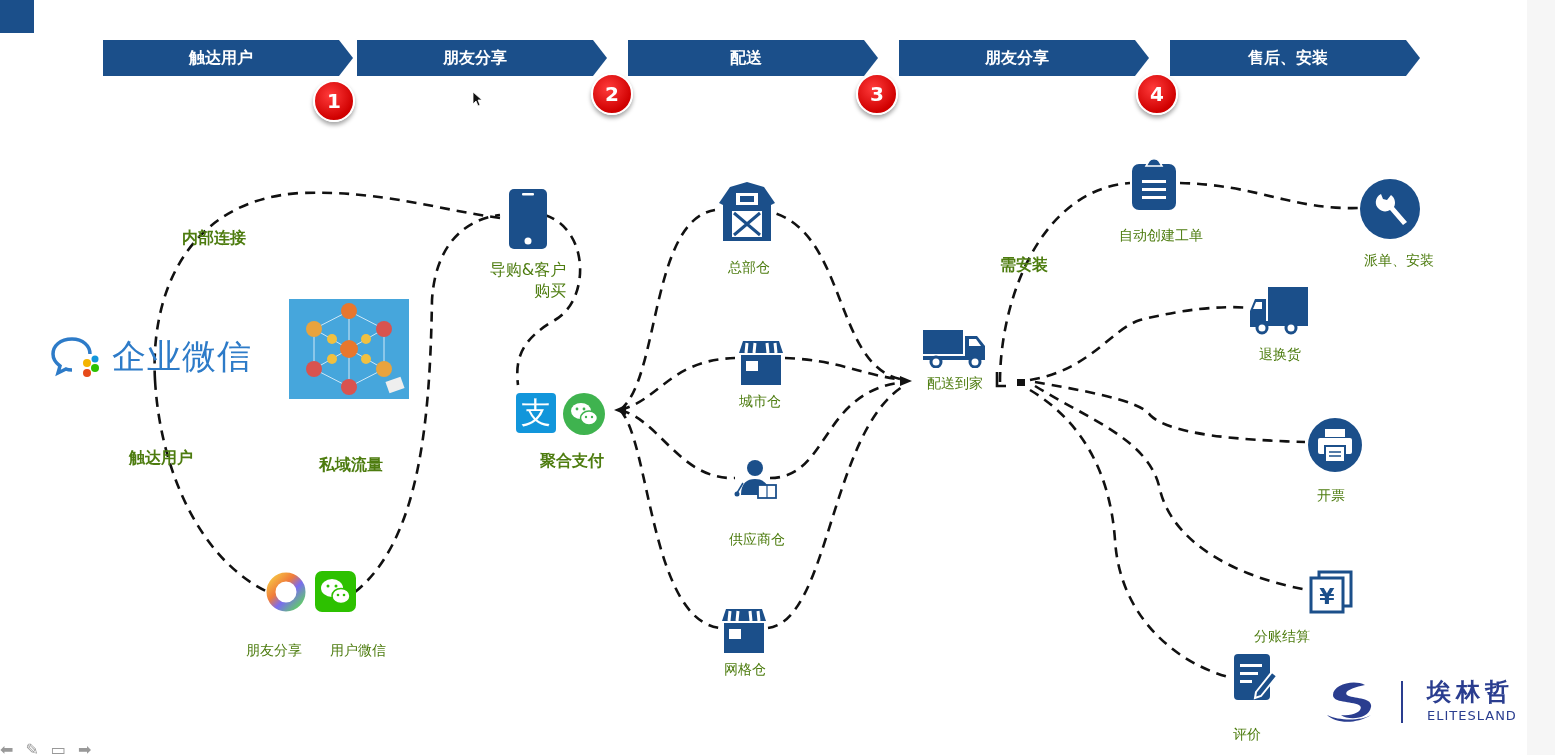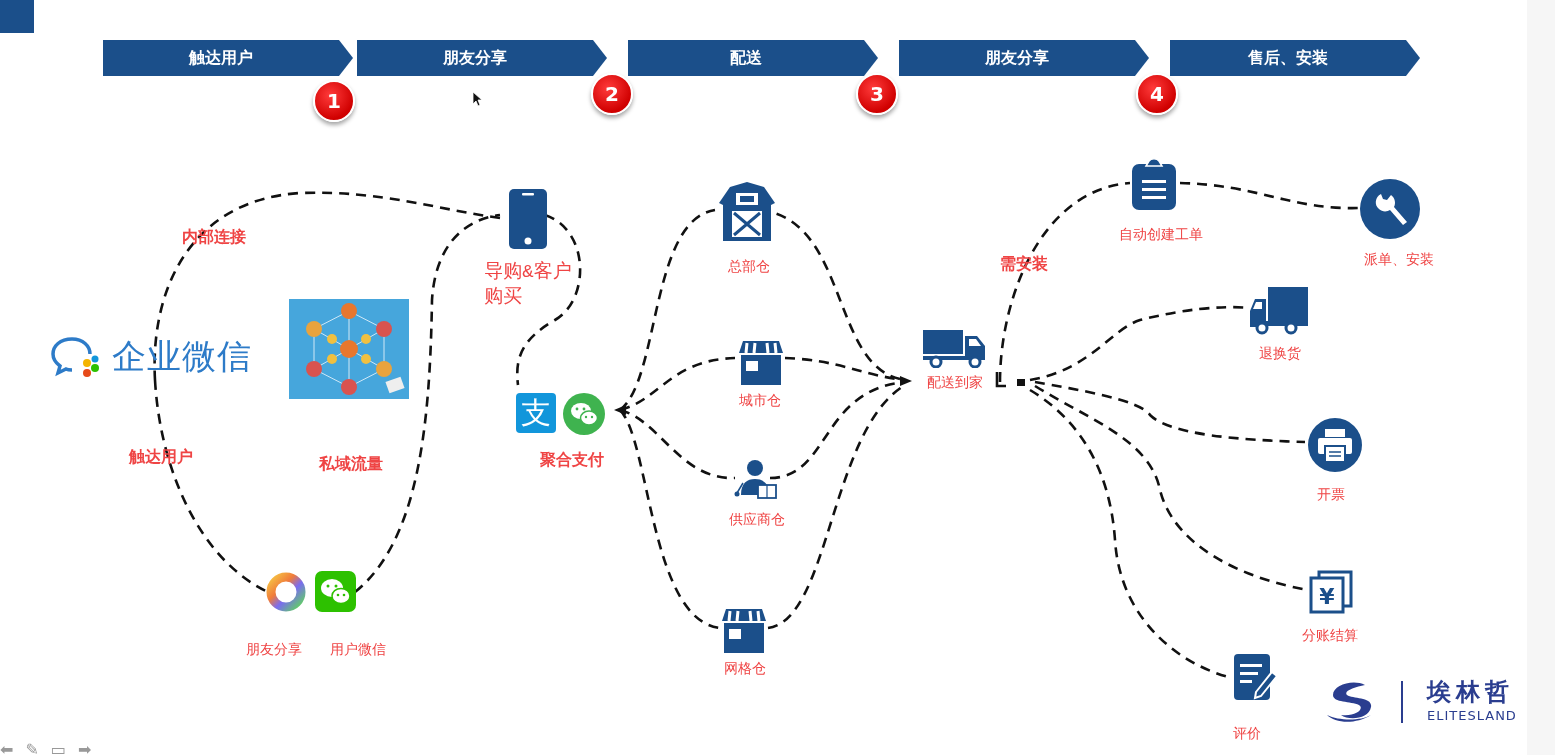--- a/index.html
+++ b/index.html
@@ -10,21 +10,21 @@
   .stage { position:absolute; top:40px; height:36px; background:#1b4f8a; color:#fff;
            font-weight:bold; font-size:16px; display:flex; align-items:center; justify-content:center;
            clip-path:polygon(0 0, calc(100% - 14px) 0, 100% 50%, calc(100% - 14px) 100%, 0 100%);
            filter:drop-shadow(0 3px 2px rgba(0,0,0,0.35)); }
   .stage span { padding-right:14px; }
   .step { position:absolute; width:42px; height:42px; border-radius:50%;
           background:radial-gradient(circle at 40% 35%, #ff3b3b, #d00000 70%);
           color:#fff; font-weight:bold; font-size:20px; display:flex; align-items:center; justify-content:center;
           box-shadow:0 3px 4px rgba(0,0,0,0.35); border:2px solid #fff; box-sizing:border-box; }
   svg.lines { position:absolute; left:0; top:0; }
-  .lbl { position:absolute; font-size:14px; color:#ef4444; white-space:nowrap; transform:translateX(-50%); text-align:left; line-height:1.3;font-family:Liberation Mono, monospace; }
+  .lbl { position:absolute; font-size:14px; color:#4d7c0f; white-space:nowrap; transform:translateX(-50%); text-align:right; line-height:1.3; }
   .bold { font-weight:bold; font-size:16px; }
   .node { position:absolute; }
   .wx-logo { position:absolute; left:50px; top:334px; display:flex; align-items:center; gap:6px; }
   .wx-text { font-size:34px; color:#2d7bc8; letter-spacing:1px; }
   .private-img { position:absolute; left:289px; top:299px; width:120px; height:100px; background:#46a6dc; overflow:hidden; }
   .brand { position:absolute; left:1325px; top:680px; display:flex; align-items:center;gap:16px; }
   .brand .sep { width:2px; height:42px; background:#2a3d8f; margin:0 8px; }
   .brand .cn { font-size:24px; color:#2a3d8f; font-weight:bold; letter-spacing:5px; line-height:1; }
   .brand .en { font-size:13px; color:#2a3d8f; letter-spacing:1px; margin-top:4px; }
   .toolbar { position:absolute; left:0; top:740px; display:flex; gap:12px; color:#999; font-size:16px; }
@@ -151,21 +151,21 @@
     <circle cx="29" cy="24" r="1.3" fill="#2dc100"></circle>
 </svg>
 <div class="lbl" style="left:274px;top:641px">朋友分享</div>
 <div class="lbl" style="left:358px;top:641px">用户微信</div>
 
 <svg class="node" style="left:508px;top:188px" width="40" height="62" viewBox="0 0 40 62">
   <rect x="1" y="1" width="38" height="60" rx="5" fill="#1b4f8a"></rect>
   <rect x="14" y="5" width="12" height="2.5" rx="1" fill="#fff"></rect>
     <circle cx="20" cy="53" r="3.5" fill="#fff"></circle>
 </svg>
-<div class="lbl" style="left:528px;top:260px;white-space:pre;font-size:19px">导购&amp;客户
+<div class="lbl" style="left:528px;top:260px;white-space:pre;font-size:16px">导购&amp;客户
 购买</div>
 <div class="node" style="left:516px;top:393px;width:40px;height:40px;background:#1296db;border-radius:4px;color:#fff;font-size:30px;display:flex;align-items:center;justify-content:center">支</div>
 <svg class="node" style="left:562px;top:392px" width="44" height="44" viewBox="0 0 44 44">
   <circle cx="22" cy="22" r="21" fill="#3fb34f"></circle>
   <ellipse cx="19" cy="19" rx="10" ry="8" fill="#fff"></ellipse>
     <ellipse cx="27" cy="26" rx="8.5" ry="7" fill="#fff" stroke="#3fb34f" stroke-width="1.5"></ellipse>
   <circle cx="15" cy="17" r="1.4" fill="#3fb34f"></circle>
     <circle cx="22" cy="17" r="1.4" fill="#3fb34f"></circle>
   <circle cx="24" cy="25" r="1.2" fill="#3fb34f"></circle>
     <circle cx="30" cy="25" r="1.2" fill="#3fb34f"></circle>
@@ -190,21 +190,21 @@
 <div class="lbl" style="left:760px;top:392px">城市仓</div>
 
 <svg class="node" style="left:733px;top:459px" width="46" height="42" viewBox="0 0 46 42">
   <circle cx="22" cy="9" r="8" fill="#1b4f8a"></circle>
     <path d="M8 36 C8 24 14 20 22 20 C30 20 36 24 36 36 Z" fill="#1b4f8a"></path>
   <line x1="10" y1="24" x2="4" y2="34" stroke="#1b4f8a" stroke-width="1.5"></line>
     <circle cx="4" cy="35" r="2.5" fill="#1b4f8a"></circle>
   <rect x="25" y="26" width="18" height="13" fill="#fff" stroke="#1b4f8a" stroke-width="1.8"></rect>
     <line x1="34" y1="26" x2="34" y2="39" stroke="#1b4f8a" stroke-width="1.2"></line>
 </svg>
-<div class="lbl" style="left:757px;top:511px">供应商仓</div>
+<div class="lbl" style="left:757px;top:530px">供应商仓</div>
 
 <svg class="node" style="left:720px;top:607px" width="48" height="46" viewBox="0 0 48 46">
   <path d="M2 14 L6 2 L42 2 L46 14 Z" fill="#1b4f8a"></path>
   <path d="M10 4 L9 14 M18 4 L17 14 M30 4 L31 14 M38 4 L39 14" stroke="#fff" stroke-width="3"></path>
   <rect x="4" y="16" width="40" height="30" fill="#1b4f8a"></rect>
     <rect x="9" y="22" width="12" height="10" fill="#fff"></rect>
 </svg>
 <div class="lbl" style="left:745px;top:660px">网格仓</div>
 
 <svg class="node" style="left:923px;top:330px" width="64" height="38" viewBox="0 0 64 38">
@@ -252,21 +252,21 @@
   <line x1="22" y1="35" x2="34" y2="35" stroke="#1b4f8a" stroke-width="1.5"></line>
     <line x1="22" y1="39" x2="34" y2="39" stroke="#1b4f8a" stroke-width="1.5"></line>
 </svg>
 <div class="lbl" style="left:1331px;top:486px">开票</div>
 
 <svg class="node" style="left:1309px;top:570px" width="44" height="44" viewBox="0 0 44 44">
   <rect x="10" y="2" width="32" height="34" fill="#fff" stroke="#1b4f8a" stroke-width="3"></rect>
   <rect x="2" y="8" width="32" height="34" fill="#fff" stroke="#1b4f8a" stroke-width="3"></rect>
   <text x="18" y="34" font-size="22" font-weight="bold" fill="#1b4f8a" text-anchor="middle" font-family="DejaVu Sans, sans-serif">¥</text>
 </svg>
-<div class="lbl" style="left:1330px;top:627px">分账结算</div>
+<div class="lbl" style="left:1282px;top:627px">分账结算</div>
 
 <svg class="node" style="left:1234px;top:654px" width="44" height="46" viewBox="0 0 44 46">
   <rect x="0" y="0" width="36" height="46" rx="4" fill="#1b4f8a"></rect>
   <rect x="6" y="10" width="22" height="3" fill="#fff"></rect>
     <rect x="6" y="18" width="18" height="3" fill="#fff"></rect>
     <rect x="6" y="26" width="12" height="3" fill="#fff"></rect>
   <path d="M22 38 L38 18 L43 22 L27 42 L21 44 Z" fill="#1b4f8a" stroke="#fff" stroke-width="2"></path>
 </svg>
 <div class="lbl" style="left:1247px;top:725px">评价</div>
 

